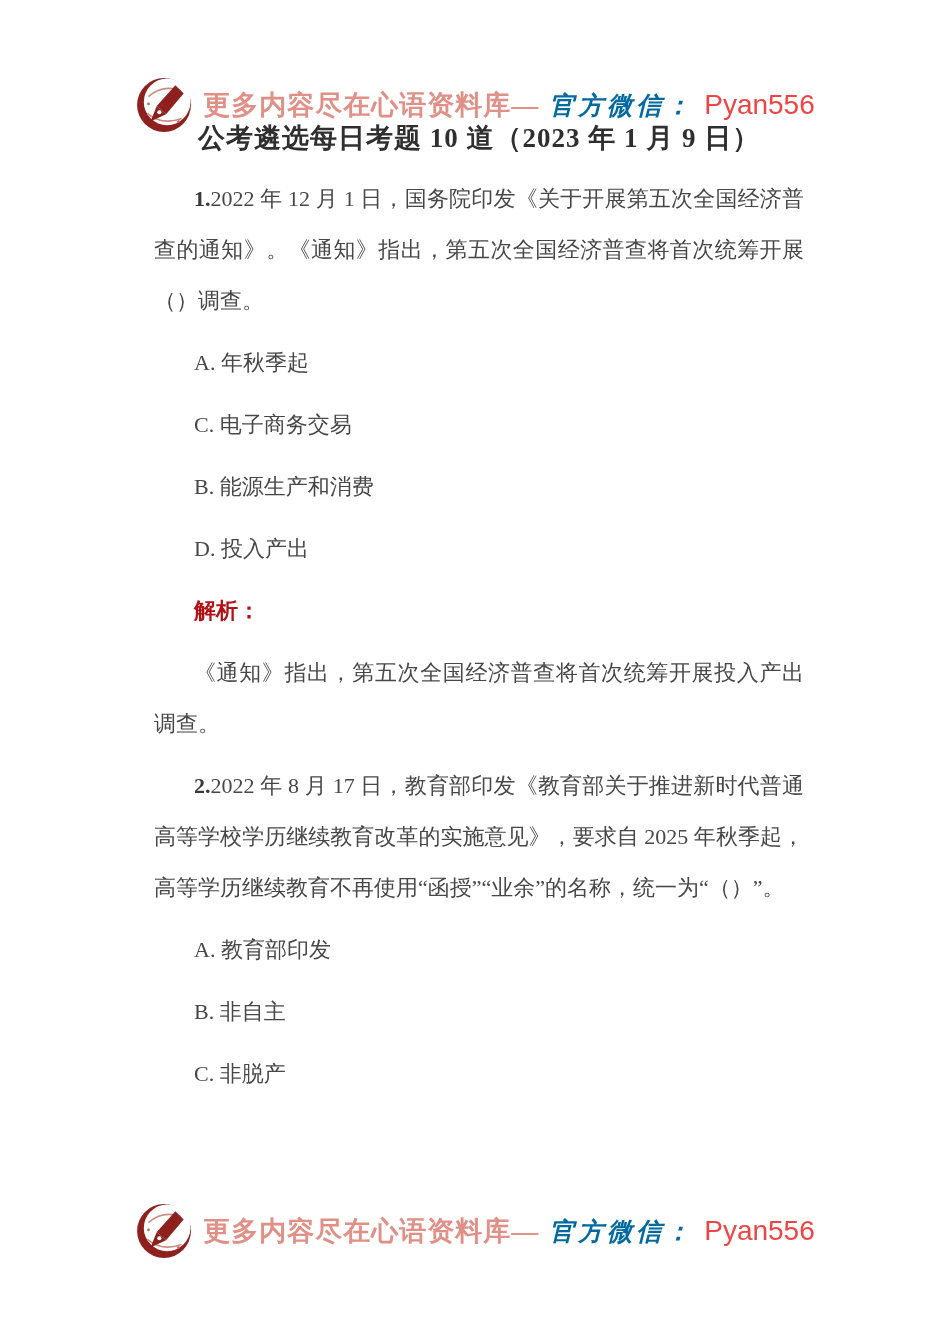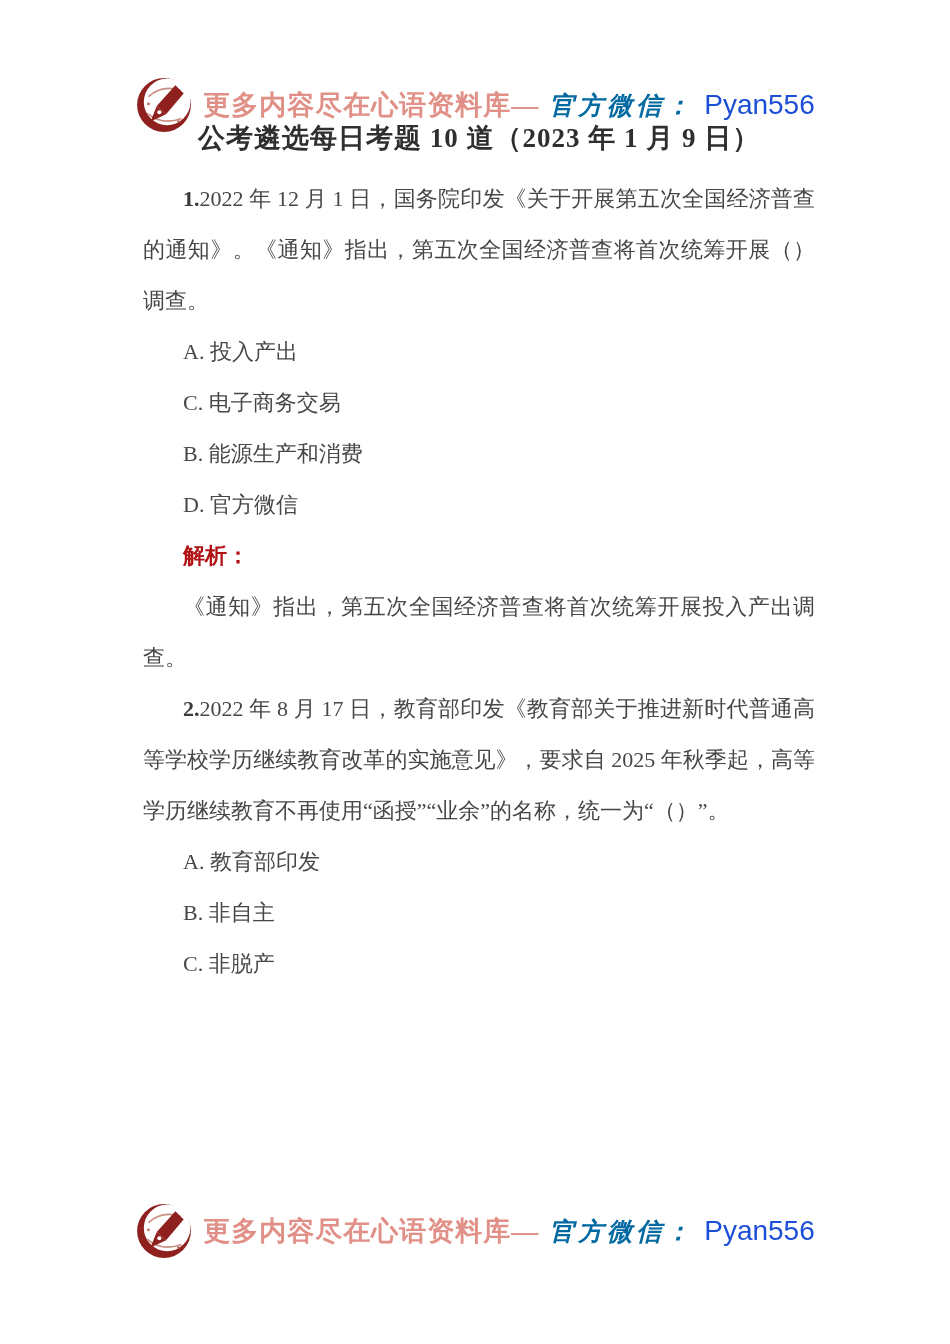--- a/index.html
+++ b/index.html
@@ -36,21 +36,21 @@
   }
   .wechat-label {
     font-size: 25px;
     color: #0369a1;
     font-style: italic;
     font-weight: bold;
     letter-spacing: 4px;
   }
   .wechat-id {
     font-size: 28px;
-    color: #1d4ed8;
+    color: #ef4444;
     font-family: "Liberation Sans", "DejaVu Sans", sans-serif;
   }
   
   .main {
     position: absolute;
     top: 0;
     left: 143px;
     width: 672px;
   }
   .doc-title {
@@ -60,21 +60,21 @@
     line-height: 36px;
     font-weight: bold;
     color: #2f2f2f;
     letter-spacing: 1px;
   }
   .content {
     margin-top: 17px;
     font-size: 22px;
     line-height: 51px;
   }
-  .content p { margin: 0; }
+  .content p { margin: 11px; }
   .stem {
     text-align: justify;
     text-indent: 40px;
   }
   .qnum { font-weight: bold; color: #3a3a3a; }
   .opt { text-indent: 40px; }
   .red-line {
     text-indent: 40px;
     font-weight: bold;
     color: #b01216;
@@ -103,24 +103,24 @@
     <span class="wechat-label">官方微信：</span>
     <span class="wechat-id">Pyan556</span>
   </div>
 
   <div class="main">
     <div class="doc-title">公考遴选每日考题 10 道（2023 年 1 月 9 日）</div>
 
     <div class="content">
 
       <p class="stem"><span class="qnum">1.</span><span>2022 年 12 月 1 日，国务院印发《关于开展第五次全国经济普查的通知》。《通知》指出，第五次全国经济普查将首次统筹开展（）调查。</span></p>
-      <p class="opt">A. 投入产出</p>
+      <p class="opt">A. 年秋季起</p>
       <p class="opt">C. 电子商务交易</p>
       <p class="opt">B. 能源生产和消费</p>
-      <p class="opt">D. 官方微信</p>
+      <p class="opt">D. 投入产出</p>
       <p class="red-line">解析：</p>
       <p class="stem">《通知》指出，第五次全国经济普查将首次统筹开展投入产出调查。</p>
 
       <p class="stem"><span class="qnum">2.</span><span>2022 年 8 月 17 日，教育部印发《教育部关于推进新时代普通高等学校学历继续教育改革的实施意见》，要求自 2025 年秋季起，高等学历继续教育不再使用“函授”“业余”的名称，统一为“（）”。</span></p>
       <p class="opt">A. 教育部印发</p>
       <p class="opt">B. 非自主</p>
       <p class="opt">C. 非脱产</p>
 
     </div>
   </div>

